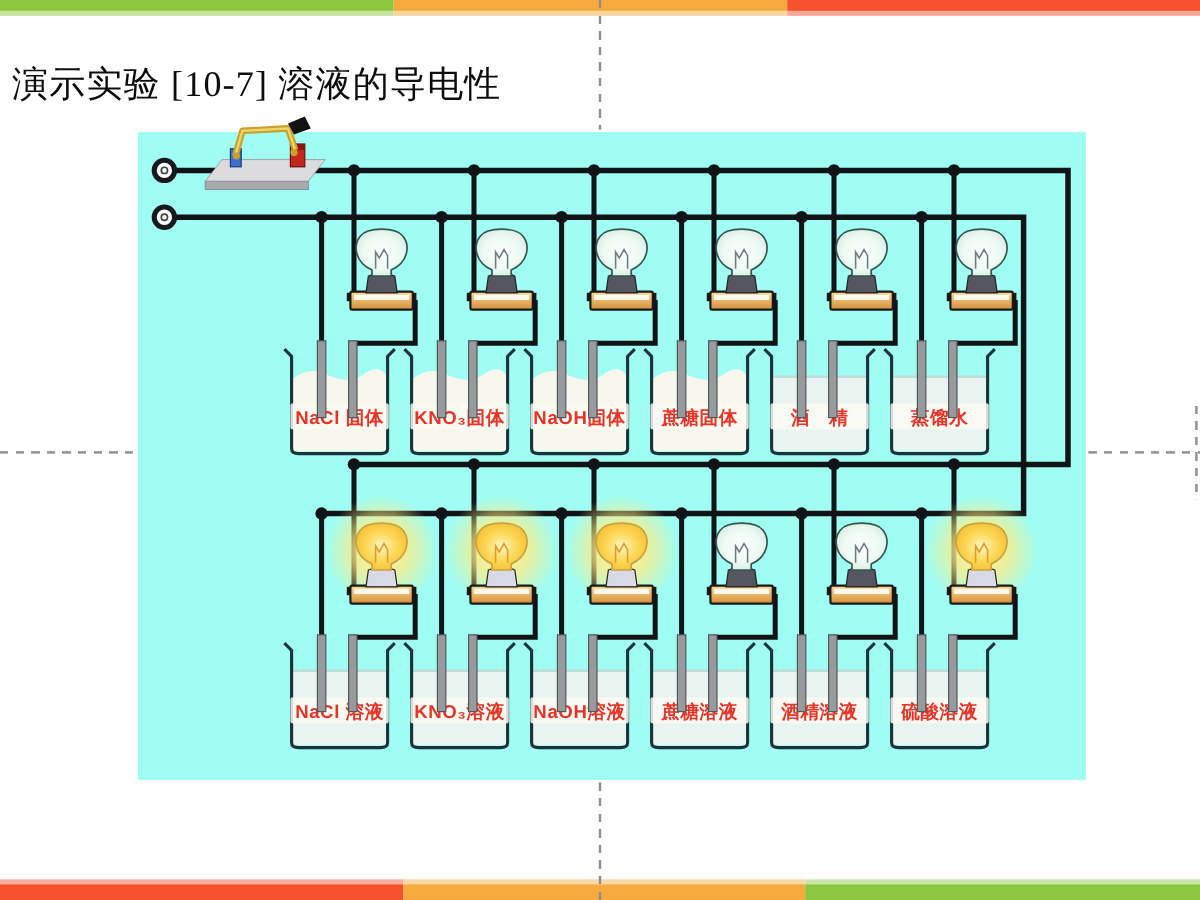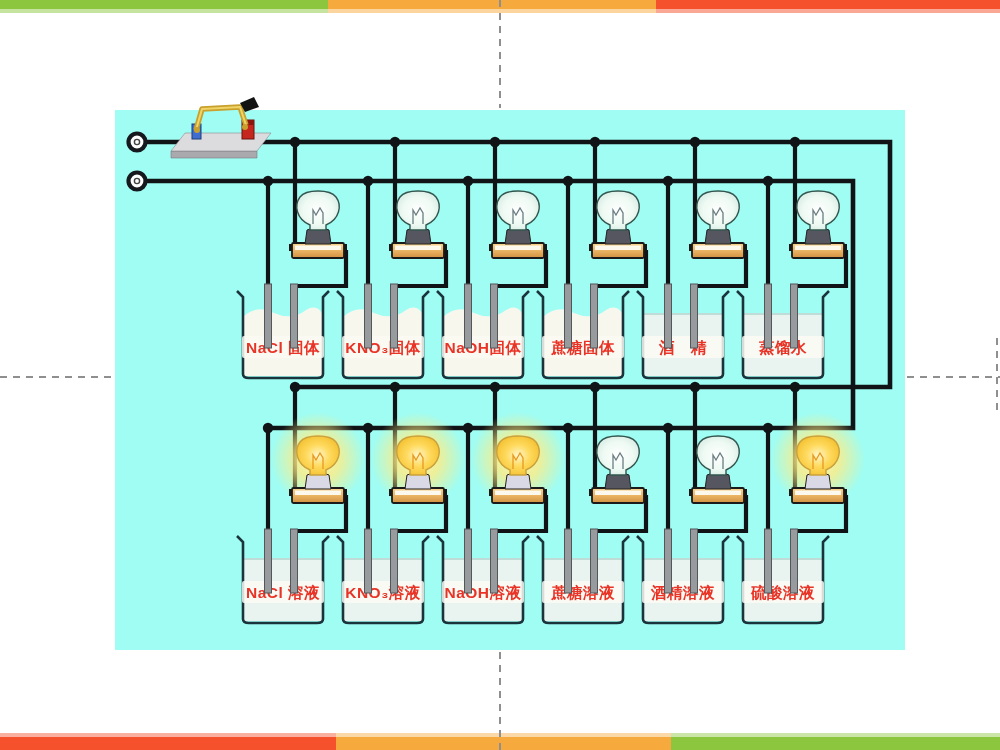--- a/index.html
+++ b/index.html
@@ -27,20 +27,21 @@
     <span style="width: 344px; background: rgb(244, 81, 44);"></span>
     <i class="lighten"></i>
   </div>
   <div class="stripe" id="stripe-bottom">
     <span style="width: 336px; background: rgb(244, 81, 44);"></span>
     <span style="width: 335px; background: rgb(246, 169, 60);"></span>
     <span style="width: 329px; background: rgb(140, 198, 63);"></span>
     <i class="lighten"></i>
   </div>
 
+  <div id="slide-title">演示实验 [10-7] 溶液的导电性</div>
 
   <div class="guide-v" style="left:499px;top:0;height:108px"></div>
   <div class="guide-v" style="left:499px;top:652px;height:98px"></div>
   <div class="guide-h" style="left:0;top:376px;width:113px"></div>
   <div class="guide-h" style="left:907px;top:376px;width:93px"></div>
   <div class="guide-v" style="left:996px;top:338px;height:78px"></div>
 
   <svg id="circuit" width="1000" height="750" viewBox="0 0 1000 750">
       <defs>
         <linearGradient id="baseGrad" x1="0" y1="0" x2="0" y2="1">

